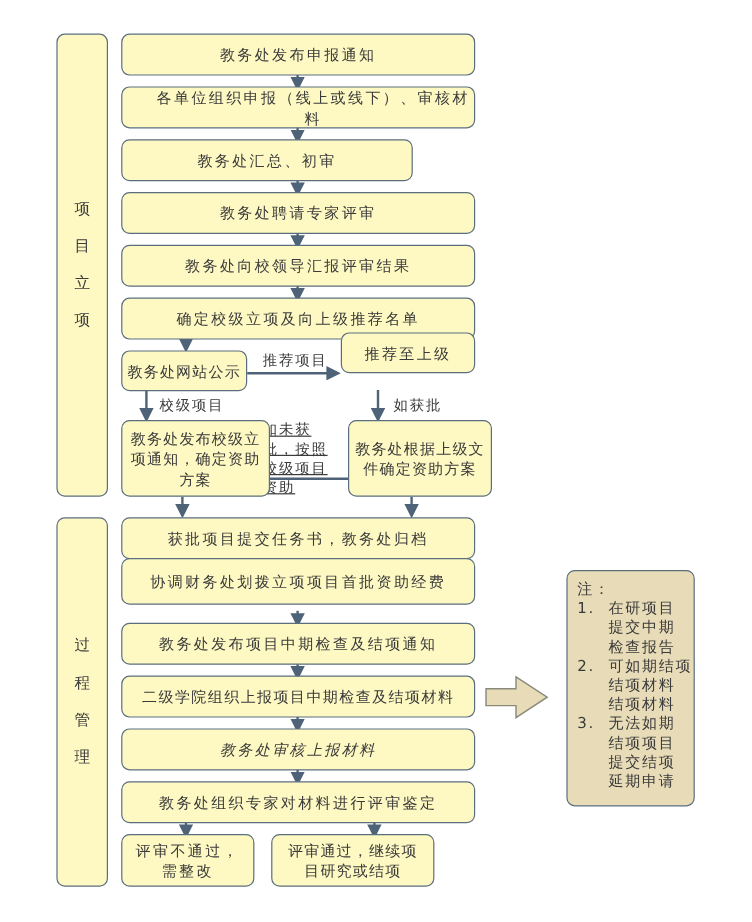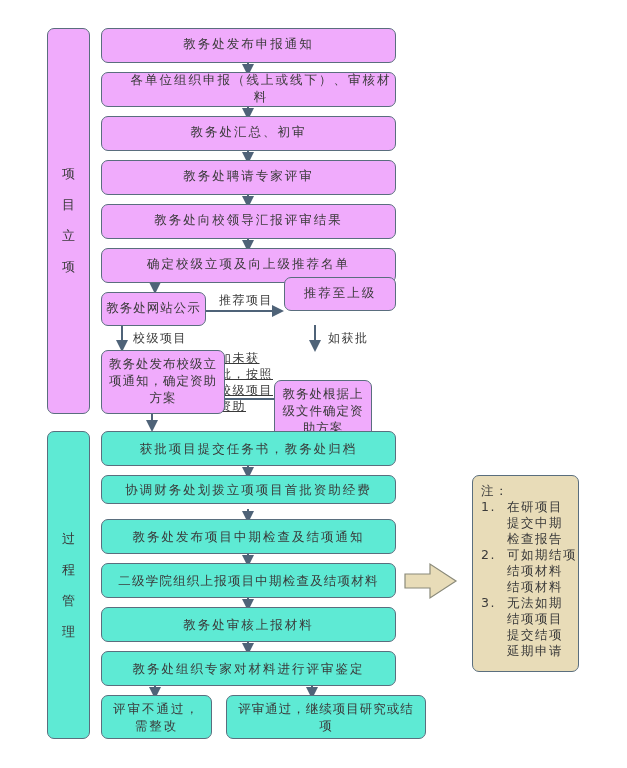--- a/index.html
+++ b/index.html
@@ -1,22 +1,22 @@
 <!DOCTYPE html>
 <html><head>
 <meta charset="utf-8">
 <style>
   html, body { margin:0; padding:0; background:#ffffff; }
   body { width:627px; height:768px; position:relative; overflow:hidden;
          font-family:"DejaVu Sans", "Liberation Sans", sans-serif; color:#3a3a3a; }
   .box { position:absolute; box-sizing:border-box; border:1.5px solid #5a6e7e;
          border-radius:7px; display:flex; align-items:center; justify-content:center;
          text-align:center; font-size:12.5px; letter-spacing:2px; line-height:17px; }
-  .cyan { background:#f0abfc;font-family:Liberation Mono, monospace; }
-  .pink { background:#5eead4;text-align:center; }
+  .cyan { background:#fef9c3; }
+  .pink { background:#fef9c3;text-align:center; }
   .note { background:#e8dcb8; }
   .phase { flex-direction:column; letter-spacing:0; font-size:13px; }
   .phase span { display:block; margin:7px 0; }
   .lbl { position:absolute; font-size:12px; letter-spacing:1.5px; line-height:16px; color:#3a3a3a; }
   svg.conn { position:absolute; left:0; top:0; }
   .noteText { position:absolute; font-size:12.5px; line-height:16px; letter-spacing:1.5px; color:#3a3a3a; }
   .noteText .row { display:flex; }
   .noteText .num { width:26px; }
 </style>
 </head>
@@ -62,42 +62,42 @@
 <div class="box pink phase" style="left:47px;top:431px;width:43px;height:308px;">
 
 <span>过</span>
     <span>程</span>
     <span>管</span>
     <span>理</span>
   </div>
 
 <div class="box cyan" style="left:101px;top:28px;width:295px;height:35px;">教务处发布申报通知</div>
 <div class="box cyan" style="left:101px;top:72px;width:295px;height:35px;padding-left:25px;">各单位组织申报（线上或线下）、审核材料</div>
-<div class="box cyan" style="left:101px;top:116px;width:295px;height:35px;">教务处汇总、初审</div>
+<div class="box cyan" style="left:101px;top:116px;width:243px;height:35px;">教务处汇总、初审</div>
 <div class="box cyan" style="left:101px;top:160px;width:295px;height:35px;">教务处聘请专家评审</div>
 <div class="box cyan" style="left:101px;top:204px;width:295px;height:35px;">教务处向校领导汇报评审结果</div>
 <div class="box cyan" style="left:101px;top:248px;width:295px;height:35px;">确定校级立项及向上级推荐名单</div>
 
 <div class="box cyan" style="left:101px;top:292px;width:105px;height:34px;letter-spacing:1px;">教务处网站公示</div>
 <div class="box cyan" style="left:284px;top:277px;width:112px;height:34px;">推荐至上级</div>
 <div class="lbl" style="left:219px;top:292px;">推荐项目</div>
 <div class="lbl" style="left:133px;top:330px;">校级项目</div>
 <div class="lbl" style="left:328px;top:330px;">如获批</div>
 <div class="lbl" style="left:219px;top:350px;width:66px;text-align:left;text-decoration:underline;">如未获批，按照校级项目资助</div>
 <div class="box cyan" style="left:101px;top:350px;width:124px;height:64px;letter-spacing:1px;padding:0 4px;">教务处发布校级立项通知，确定资助方案</div>
-<div class="box cyan" style="left:274px;top:350px;width:98px;height:64px;letter-spacing:1px;padding:0 4px;margin-top:30px;">教务处根据上级文件确定资助方案</div>
+<div class="box cyan" style="left:290px;top:350px;width:120px;height:64px;letter-spacing:1px;padding:0 4px;">教务处根据上级文件确定资助方案</div>
 
 <div class="box pink" style="left:101px;top:431px;width:295px;height:35px;">获批项目提交任务书，教务处归档</div>
-<div class="box pink" style="left:101px;top:475px;width:295px;height:29px;">协调财务处划拨立项项目首批资助经费</div>
+<div class="box pink" style="left:101px;top:465px;width:295px;height:39px;">协调财务处划拨立项项目首批资助经费</div>
 <div class="box pink" style="left:101px;top:519px;width:295px;height:35px;">教务处发布项目中期检查及结项通知</div>
 <div class="box pink" style="left:101px;top:563px;width:295px;height:35px;letter-spacing:1.2px;">二级学院组织上报项目中期检查及结项材料</div>
-<div class="box pink" style="left:101px;top:607px;width:295px;height:35px;">教务处审核上报材料</div>
+<div class="box pink" style="left:101px;top:607px;width:295px;height:35px;font-style:italic;">教务处审核上报材料</div>
 <div class="box pink" style="left:101px;top:651px;width:295px;height:35px;">教务处组织专家对材料进行评审鉴定</div>
 <div class="box pink" style="left:101px;top:695px;width:111px;height:44px;padding:0 10px;">评审不通过，需整改</div>
-<div class="box pink" style="left:226px;top:695px;width:200px;height:44px;padding:0 10px;letter-spacing:1px;">评审通过，继续项目研究或结项</div>
+<div class="box pink" style="left:226px;top:695px;width:136px;height:44px;padding:0 10px;letter-spacing:1px;">评审通过，继续项目研究或结项</div>
 
 <div class="box note" style="left:472px;top:475px;width:107px;height:197px;"></div>
 <div class="noteText" style="left:481px;top:483px;" id="noteText">
   <div>注：</div>
 <div class="row">
       <span class="num">1.</span>
       <span>在研项目</span>
     </div>
     <div class="row">
       <span class="num"></span>

